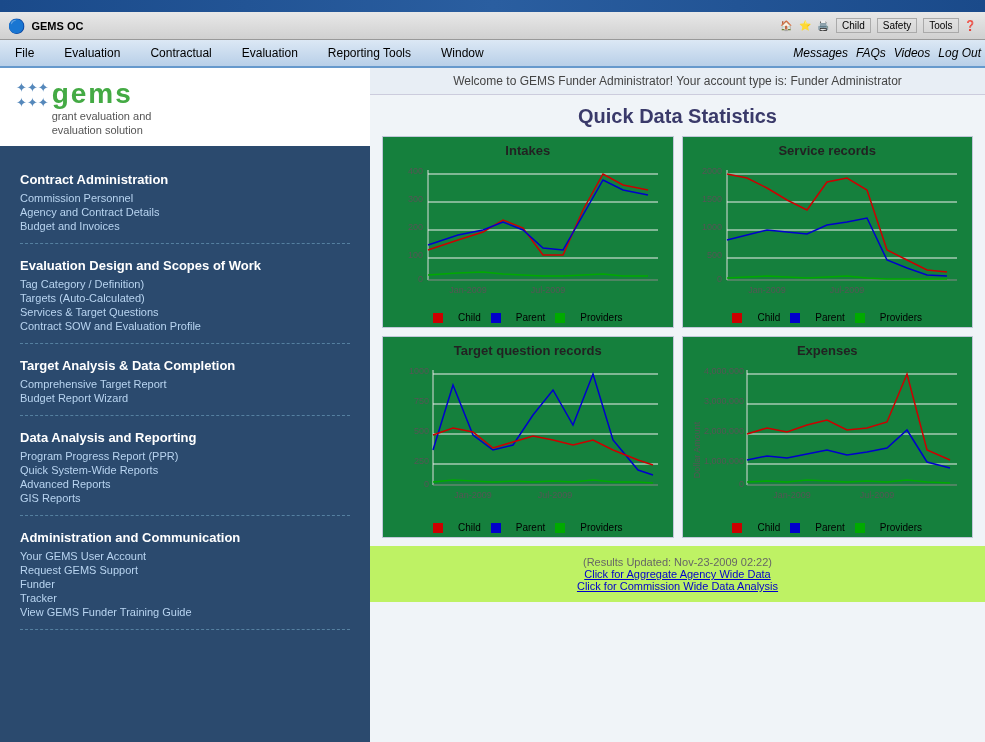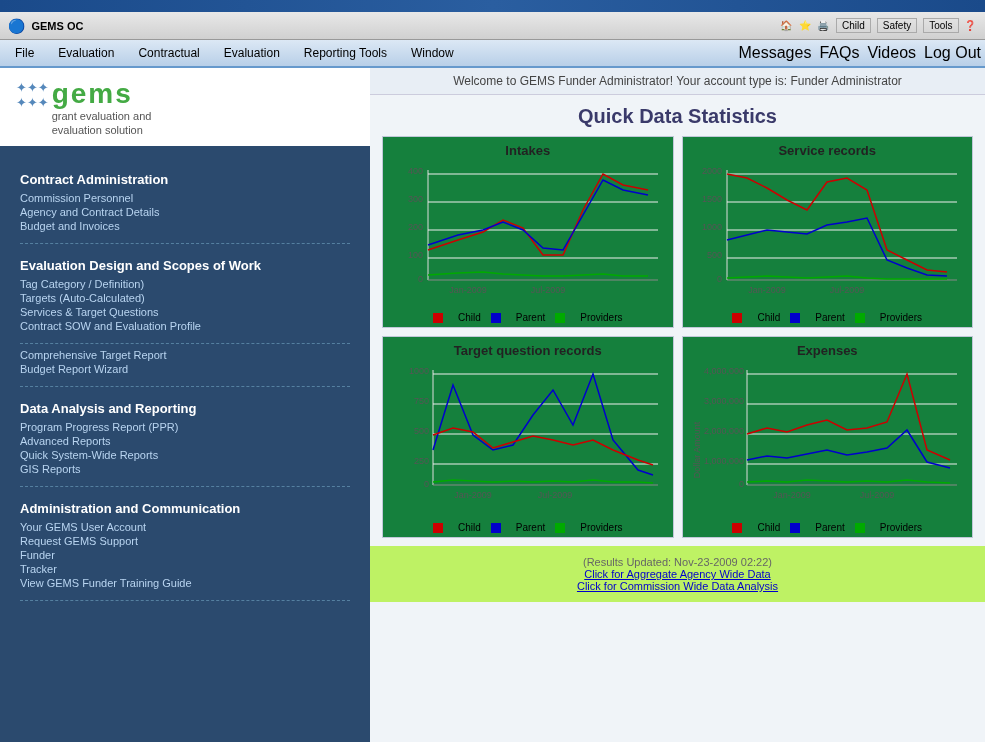--- a/index.html
+++ b/index.html
@@ -18,30 +18,30 @@
     .browser-icons { margin-left: auto; display: flex; gap: 6px; align-items: center; font-size: 10px; }
 
     
     .nav-bar {
       background: linear-gradient(to bottom, #dce8f5, #b8cfe8);
       height: 28px;
       display: flex;
       align-items: center;
       padding: 0 4px;
       border-bottom: 2px solid #6699cc;
-      gap: 2px;
+      gap: 8px;
     }
     .nav-item {
       padding: 3px 10px;
       font-size: 12px;
       cursor: pointer;
       color: #000;
       border: 1px solid transparent;
     }
-    .nav-right { margin-left: auto; display: flex; gap: 8px; align-items: flex-end; font-size: 16px; }
+    .nav-right { margin-left: auto; display: flex; gap: 8px; align-items: flex-end; font-size: 12px; font-style: italic; }
     .nav-right a { color: #000; text-decoration: none; }
 
     
     .main-container { display: flex; min-height: 680px; }
 
     
     .sidebar {
       width: 370px;
       min-width: 370px;
       background: #2b4a6e;
@@ -221,28 +221,29 @@
       <a class="sidebar-link">Budget and Invoices</a>
       <hr class="sidebar-divider">
 
       <span class="sidebar-section-title">Evaluation Design and Scopes of Work</span>
       <a class="sidebar-link">Tag Category / Definition)</a>
       <a class="sidebar-link">Targets (Auto-Calculated)</a>
       <a class="sidebar-link">Services &amp; Target Questions</a>
       <a class="sidebar-link">Contract SOW and Evaluation Profile</a>
       <hr class="sidebar-divider">
 
+      <span class="sidebar-section-title">Target Analysis &amp; Data Completion</span>
       <a class="sidebar-link">Comprehensive Target Report</a>
       <a class="sidebar-link">Budget Report Wizard</a>
       <hr class="sidebar-divider">
 
       <span class="sidebar-section-title">Data Analysis and Reporting</span>
       <a class="sidebar-link">Program Progress Report (PPR)</a>
+      <a class="sidebar-link">Quick System-Wide Reports</a>
       <a class="sidebar-link">Advanced Reports</a>
-      <a class="sidebar-link">Quick System-Wide Reports</a>
       <a class="sidebar-link">GIS Reports</a>
       <hr class="sidebar-divider">
 
       <span class="sidebar-section-title">Administration and Communication</span>
       <a class="sidebar-link">Your GEMS User Account</a>
       <a class="sidebar-link">Request GEMS Support</a>
       <a class="sidebar-link">Funder</a>
       <a class="sidebar-link">Tracker</a>
       <a class="sidebar-link">View GEMS Funder Training Guide</a>
       <hr class="sidebar-divider">

